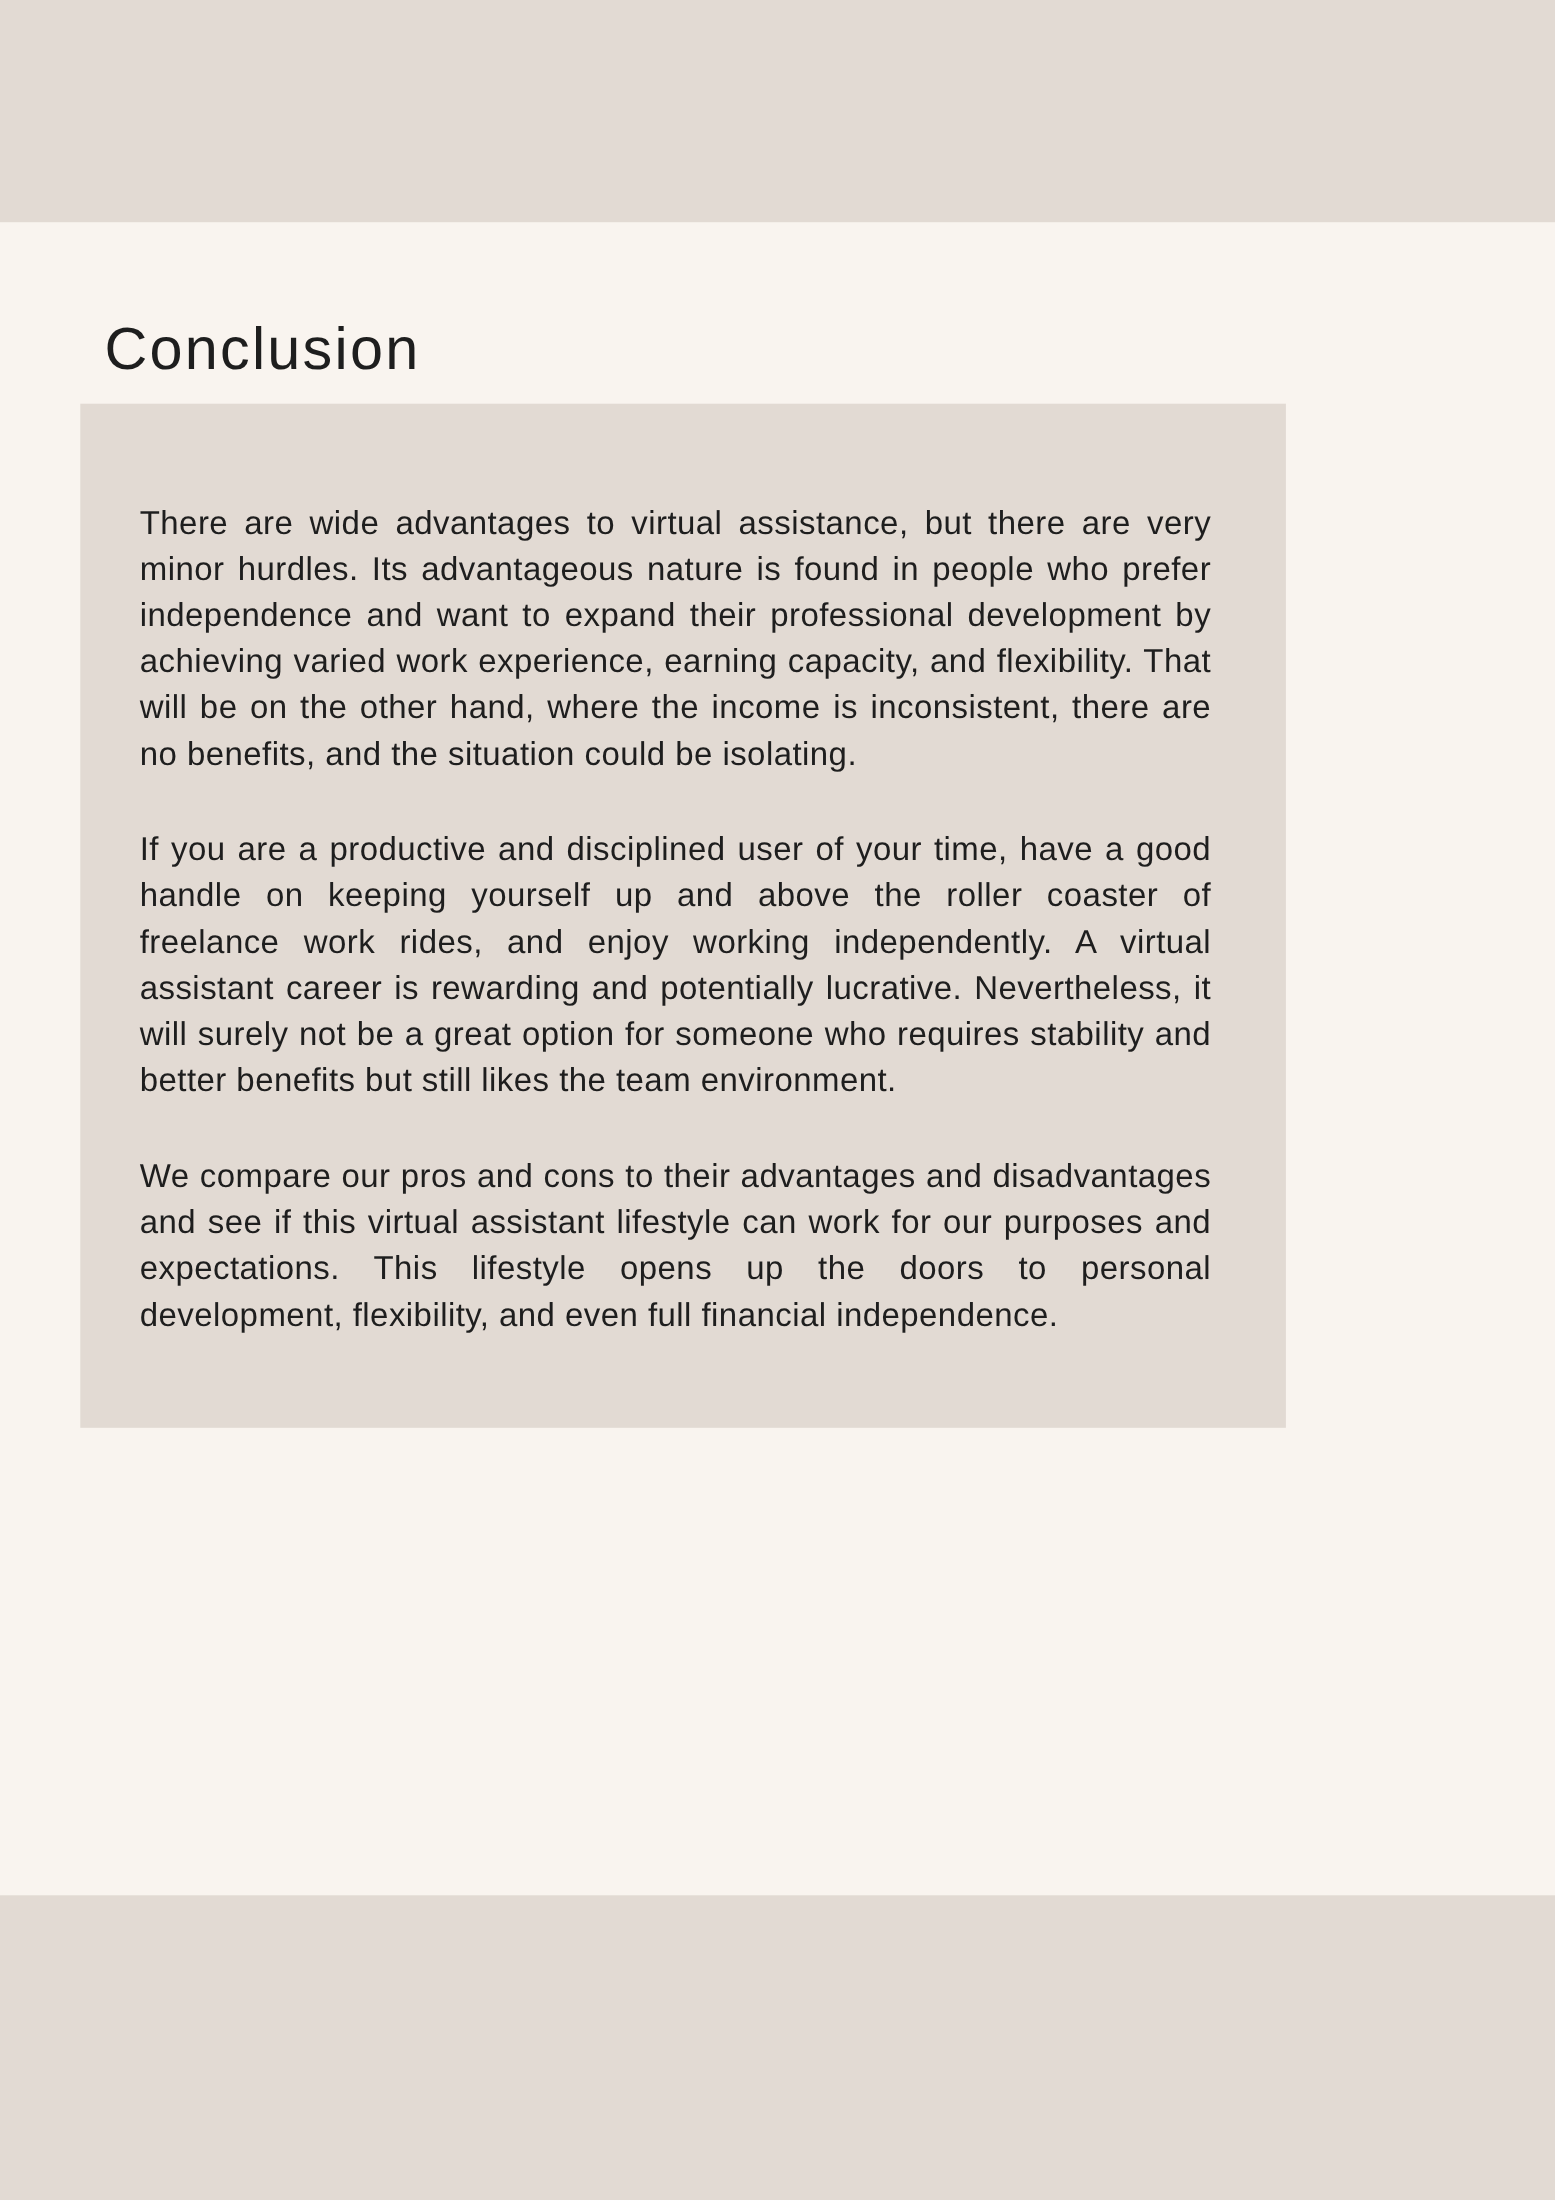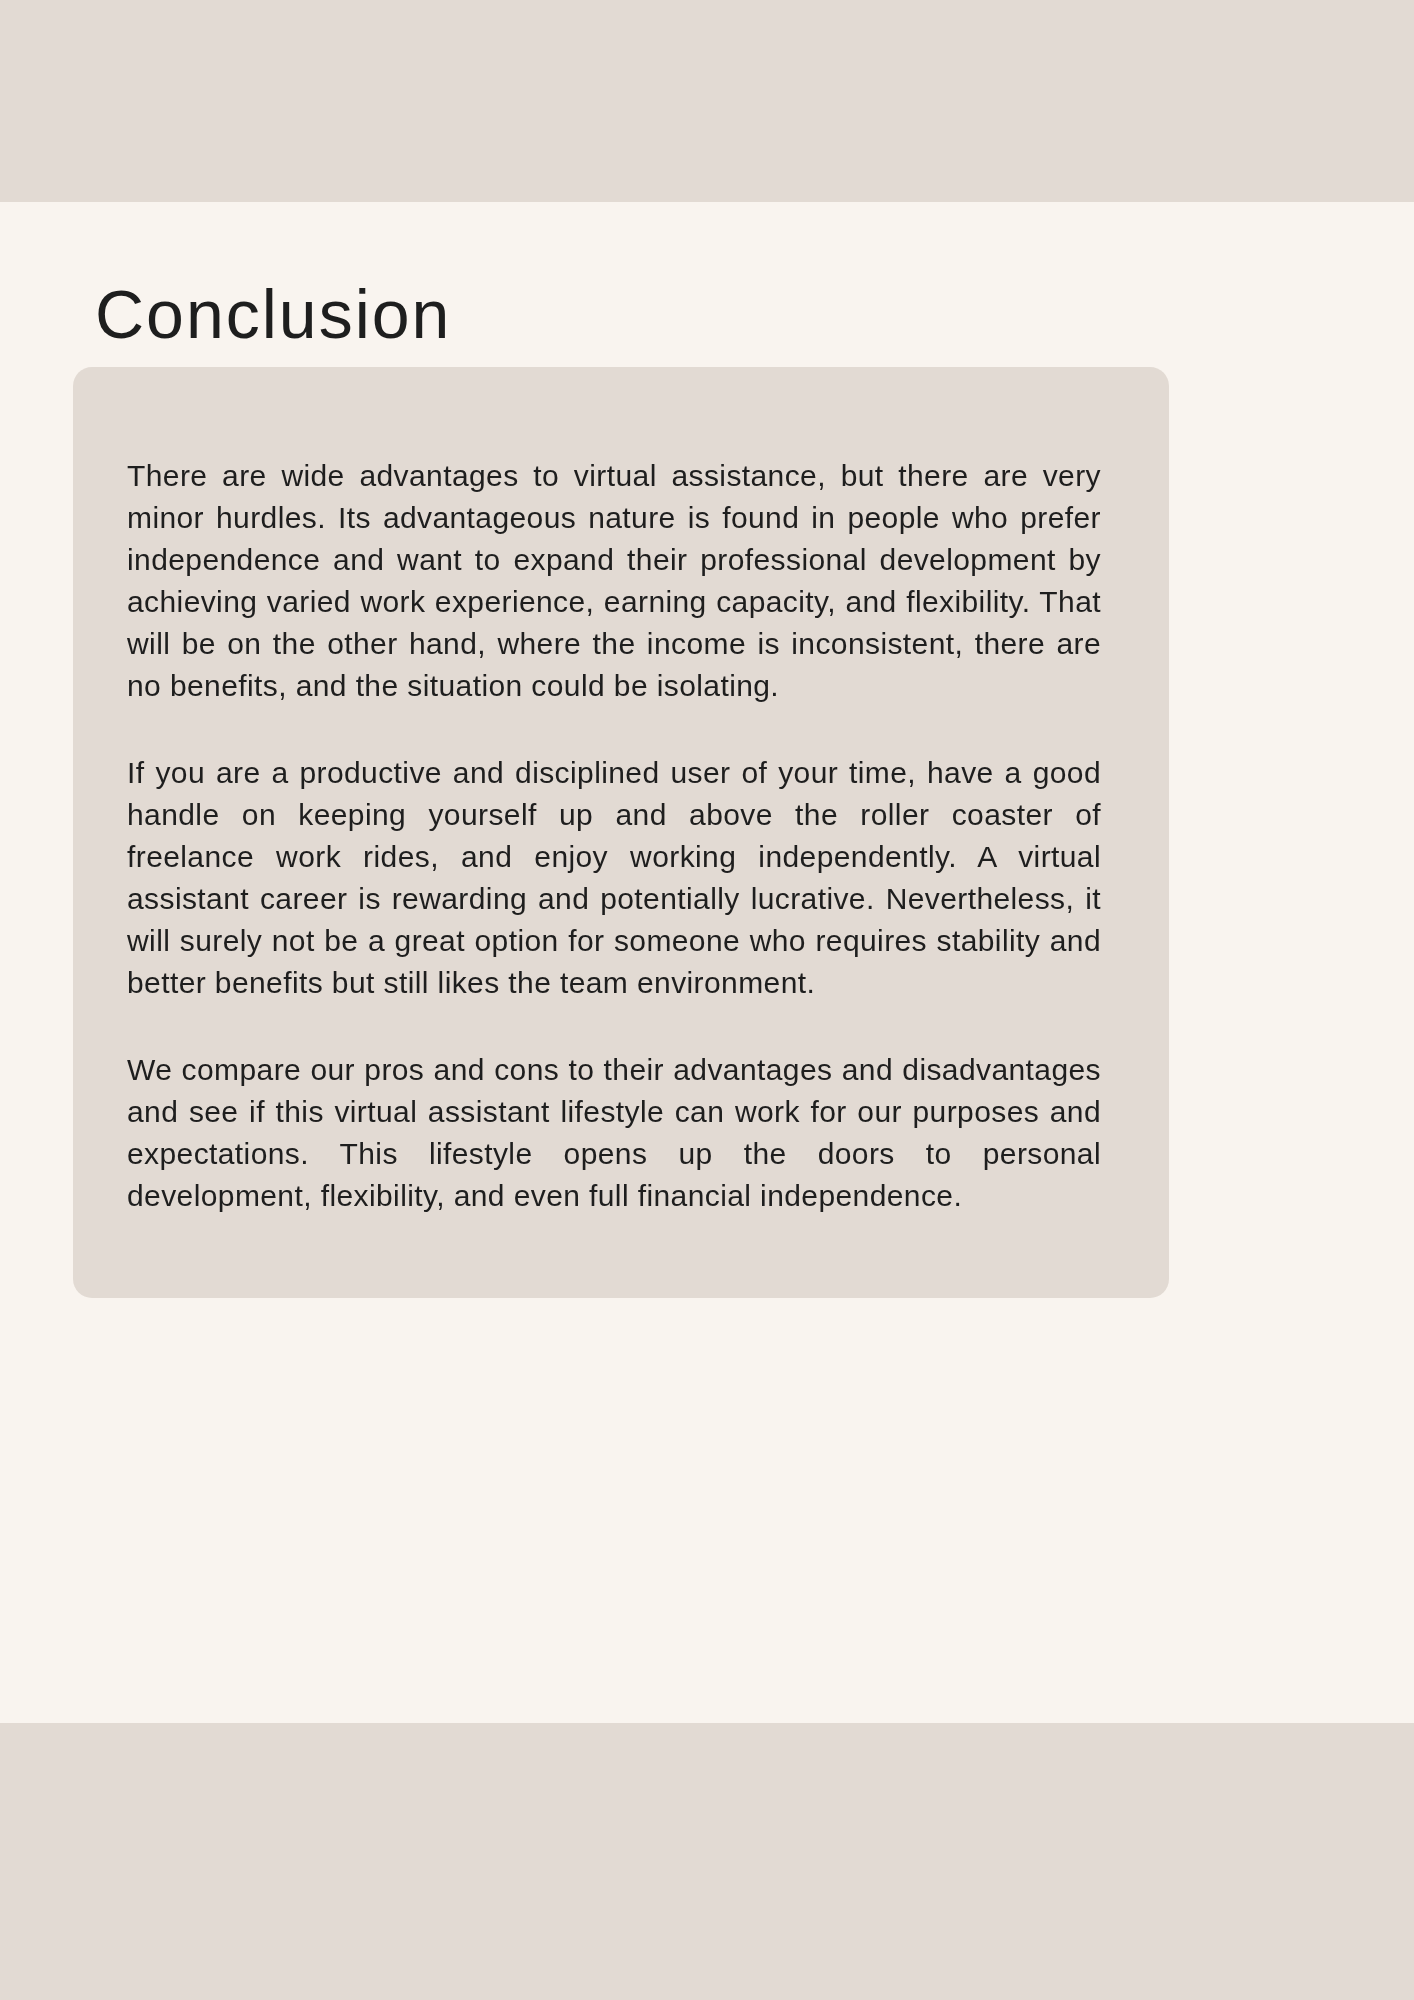--- a/index.html
+++ b/index.html
@@ -12,36 +12,35 @@
   .band {
     position: absolute;
     left: 0;
     width: 1414px;
     background: var(--band, #e2dad3);
   }
   .band-top { top: 0; height: 202px; }
   .band-bottom { top: 1723px; height: 277px; }
   .page-title {
     position: absolute;
-    top: 275px;
+    top: 286px;
     left: 95px;
-    font-size: 68px;
+    font-size: 54px;
     font-weight: 400;
     letter-spacing: 2px;
     color: var(--text, #1c1c1c);
   }
   .content-box {
     position: absolute;
     top: 367px;
     left: 73px;
     width: 1096px;
     height: 931px;
     background: var(--band, #e2dad3);
     padding: 88px 68px 90px 54px;
-    border-radius: 19px;
   }
   .content-box p {
     font-size: 30px;
     line-height: 42px;
     letter-spacing: 0.4px;
     color: var(--text, #1e1e1e);
     text-align: justify;
   }
   .content-box p + p { margin-top: 45px; }
 </style>

